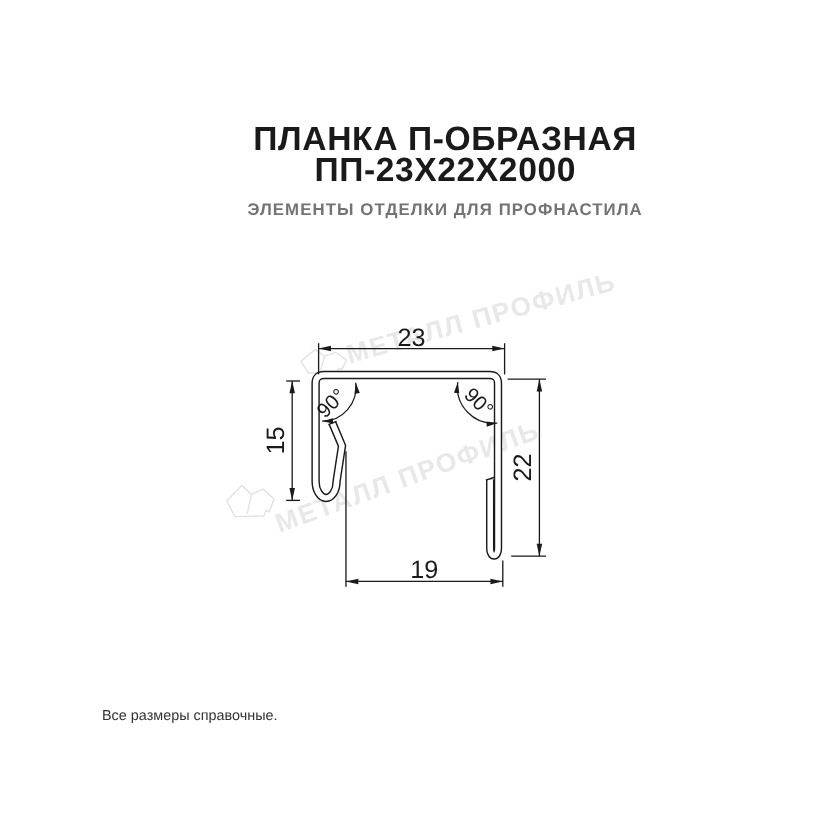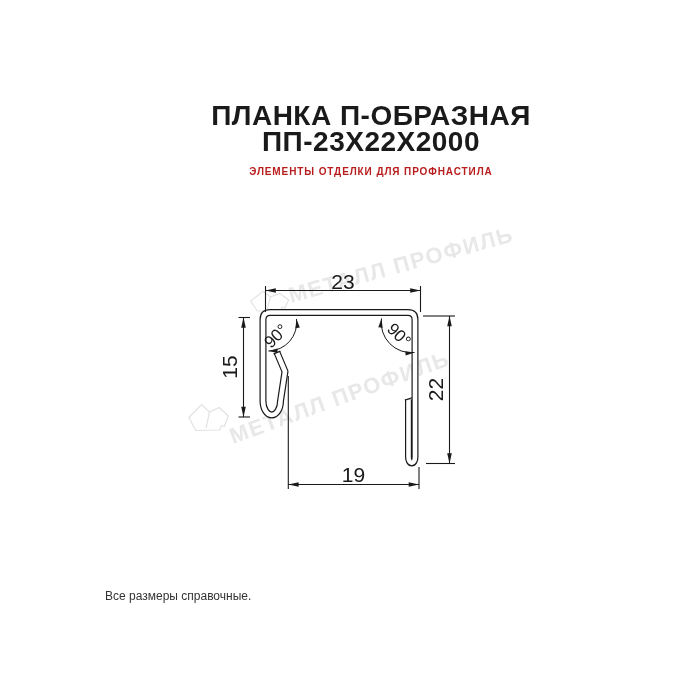--- a/index.html
+++ b/index.html
@@ -10,40 +10,40 @@
   }
   .header{
     position:absolute;left:0;right:0;top:103px;
     text-align:center;color:#1a1a1a;margin-left:42px;
   }
   .title-line{
     font-size:28px;font-weight:bold;line-height:26px;
     letter-spacing:0.5px;margin:0;
   }
   .subtitle{
-    margin-top:11px;font-size:10px;font-weight:bold;
-    letter-spacing:0.9px;color:#b91c1c;
+    margin-top:11px;font-size:14px;font-weight:bold;
+    letter-spacing:0.9px;color:#737373;
   }
   .drawing-svg{position:absolute;left:0;top:0;}
   .dim-text{
     font-family:"Liberation Sans", sans-serif;
     font-size:21px;fill:#1a1a1a;
   }
   .angle-text{
     font-family:"Liberation Sans", sans-serif;
     font-size:17px;fill:#1a1a1a;
   }
   .wm-text{
     font-family:"Liberation Sans", sans-serif;
     font-size:22px;font-weight:bold;letter-spacing:1.5px;
     fill:#e8e8e8;
   }
   .footer{
     position:absolute;left:85px;top:589px;
-    font-size:12px;line-height:15.5px;color:#333333;margin-left:20px;
+    font-size:12px;line-height:15.5px;color:#333333;
   }
 </style>
 </head>
 <body>
 
 <div class="header">
   <div class="title-line">ПЛАНКА П-ОБРАЗНАЯ</div>
   <div class="title-line">ПП-23Х22Х2000</div>
   <div class="subtitle">ЭЛЕМЕНТЫ ОТДЕЛКИ ДЛЯ ПРОФНАСТИЛА</div>
 </div>

